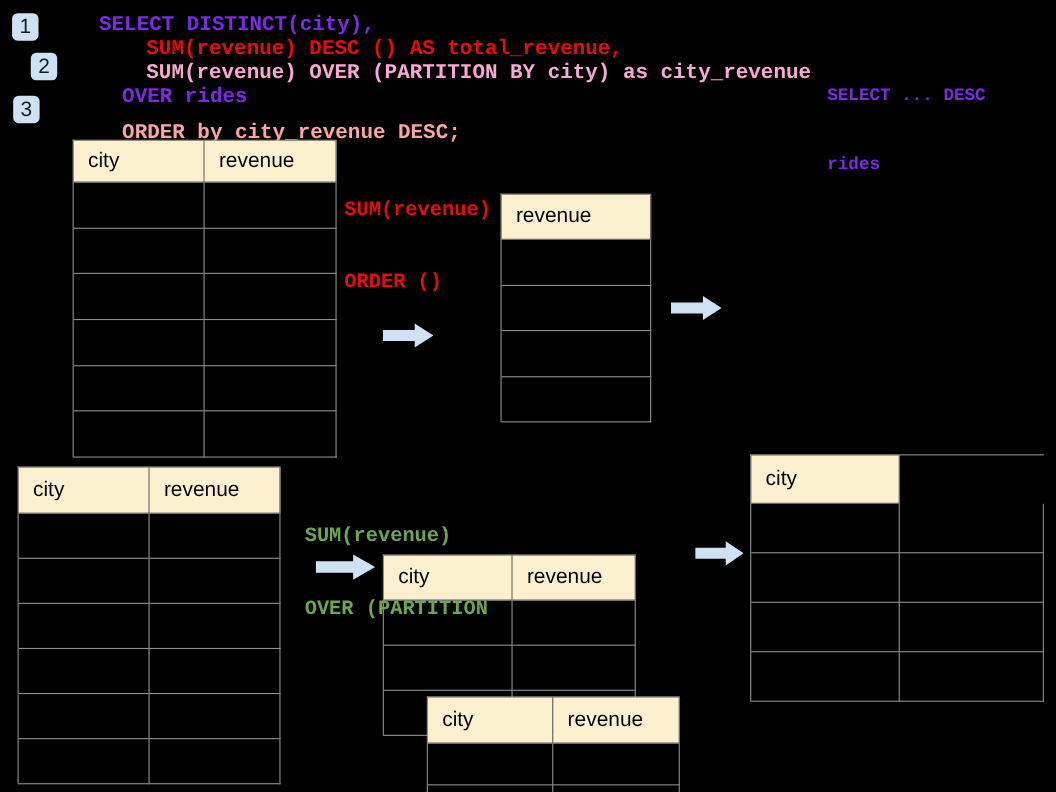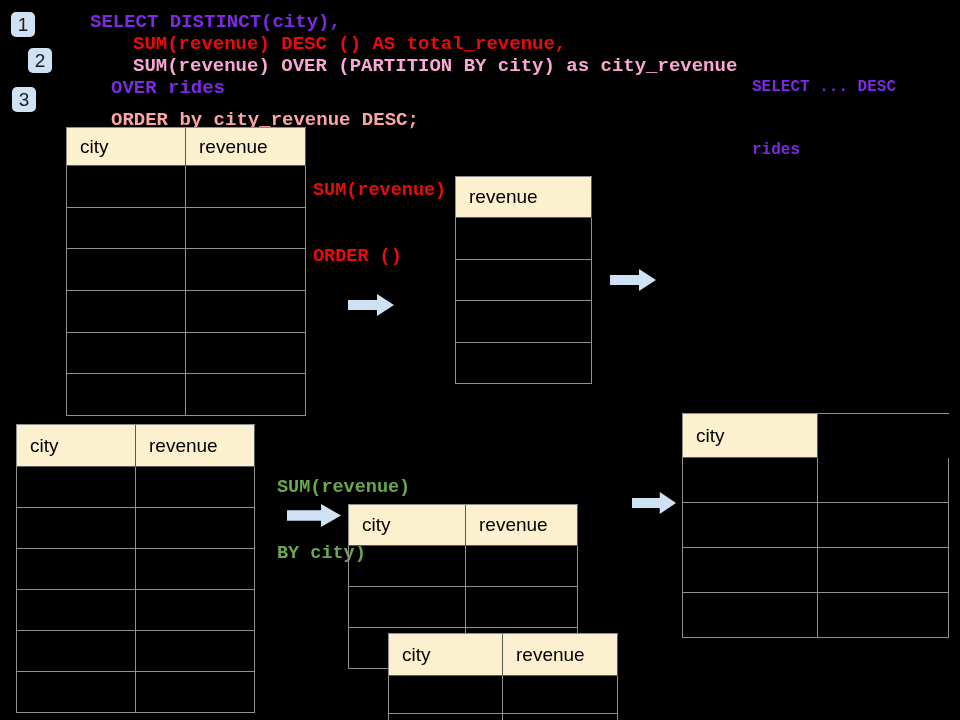--- a/index.html
+++ b/index.html
@@ -72,21 +72,21 @@
   <div>rides</div>
 </div>
 
 <div class="note" style="left: 313px; top: 136px; color: rgb(234, 11, 10);">
   <div>SUM(revenue)</div>
   <div>ORDER ()</div>
 </div>
 
 <div class="note" style="left: 277px; top: 433px; color: rgb(106, 168, 79);">
   <div>SUM(revenue)</div>
-  <div>BY city)</div>
+  <div>OVER (PARTITION</div>
 </div>
 
 <div class="dtable t1">
     <div class="trow thead">
       <div class="tcell">city</div>
       <div class="tcell">revenue</div>
     </div>
     <div class="trow">
       <div class="tcell"></div>
       <div class="tcell"></div>

